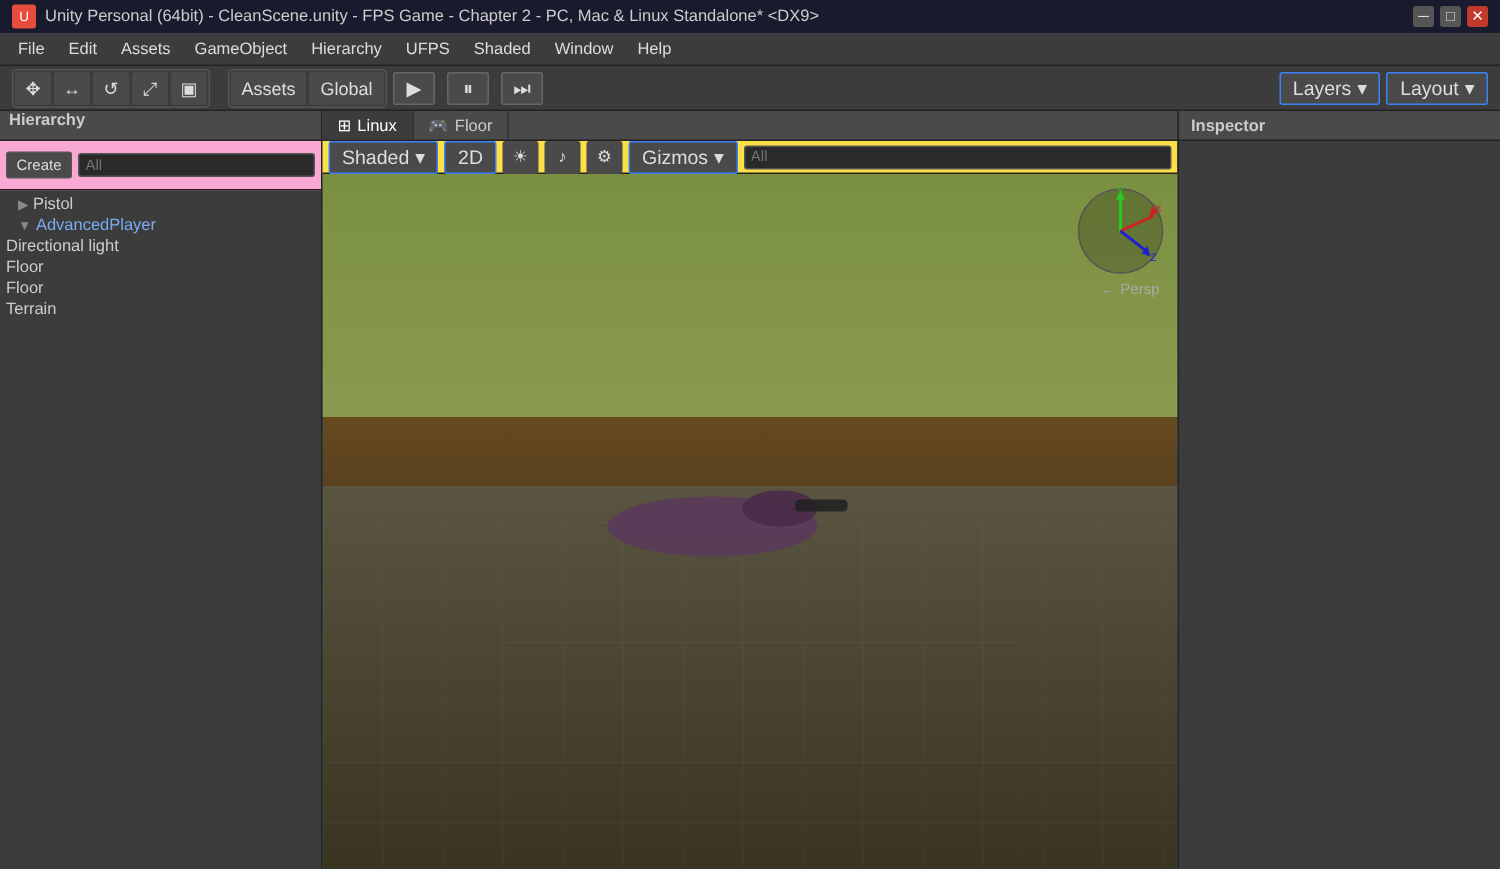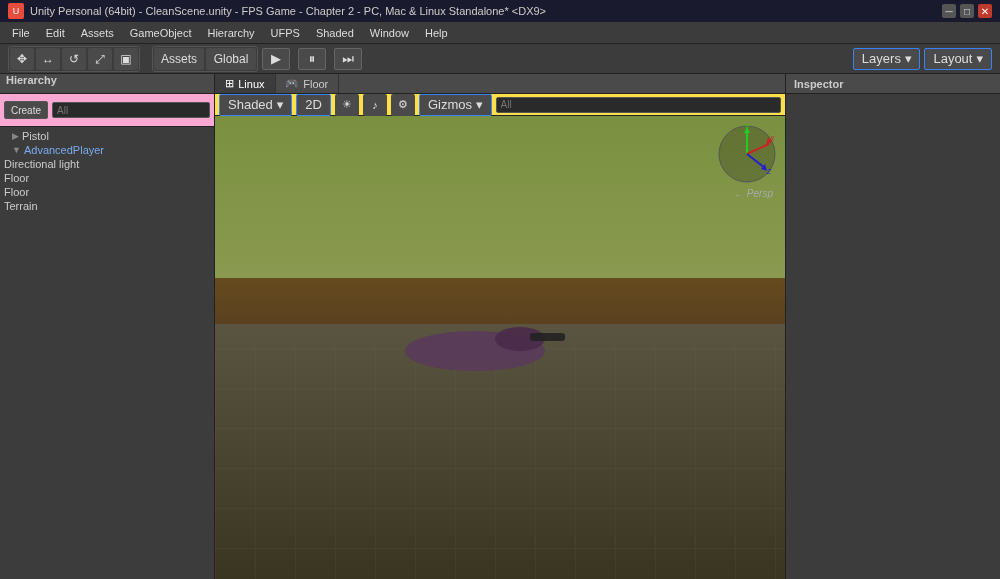--- a/index.html
+++ b/index.html
@@ -174,21 +174,20 @@
       align-items: center;
       padding: 0 4px;
       gap: 4px;
       border-bottom: 1px solid #222;
     }
     .scene-view {
       flex: 1;
       background: #0c4a6e;
       position: relative;
       overflow: hidden;
-      font-style: italic;
     }
     
     .scene-bg {
       width: 100%; height: 100%;
       background: linear-gradient(to bottom, #8b6914 0%, #6b4e1e 30%, #4a3520 60%, #3a2a18 100%);
       position: relative;
     }
     .scene-sky {
       position: absolute;
       top: 0; left: 0; right: 0;

